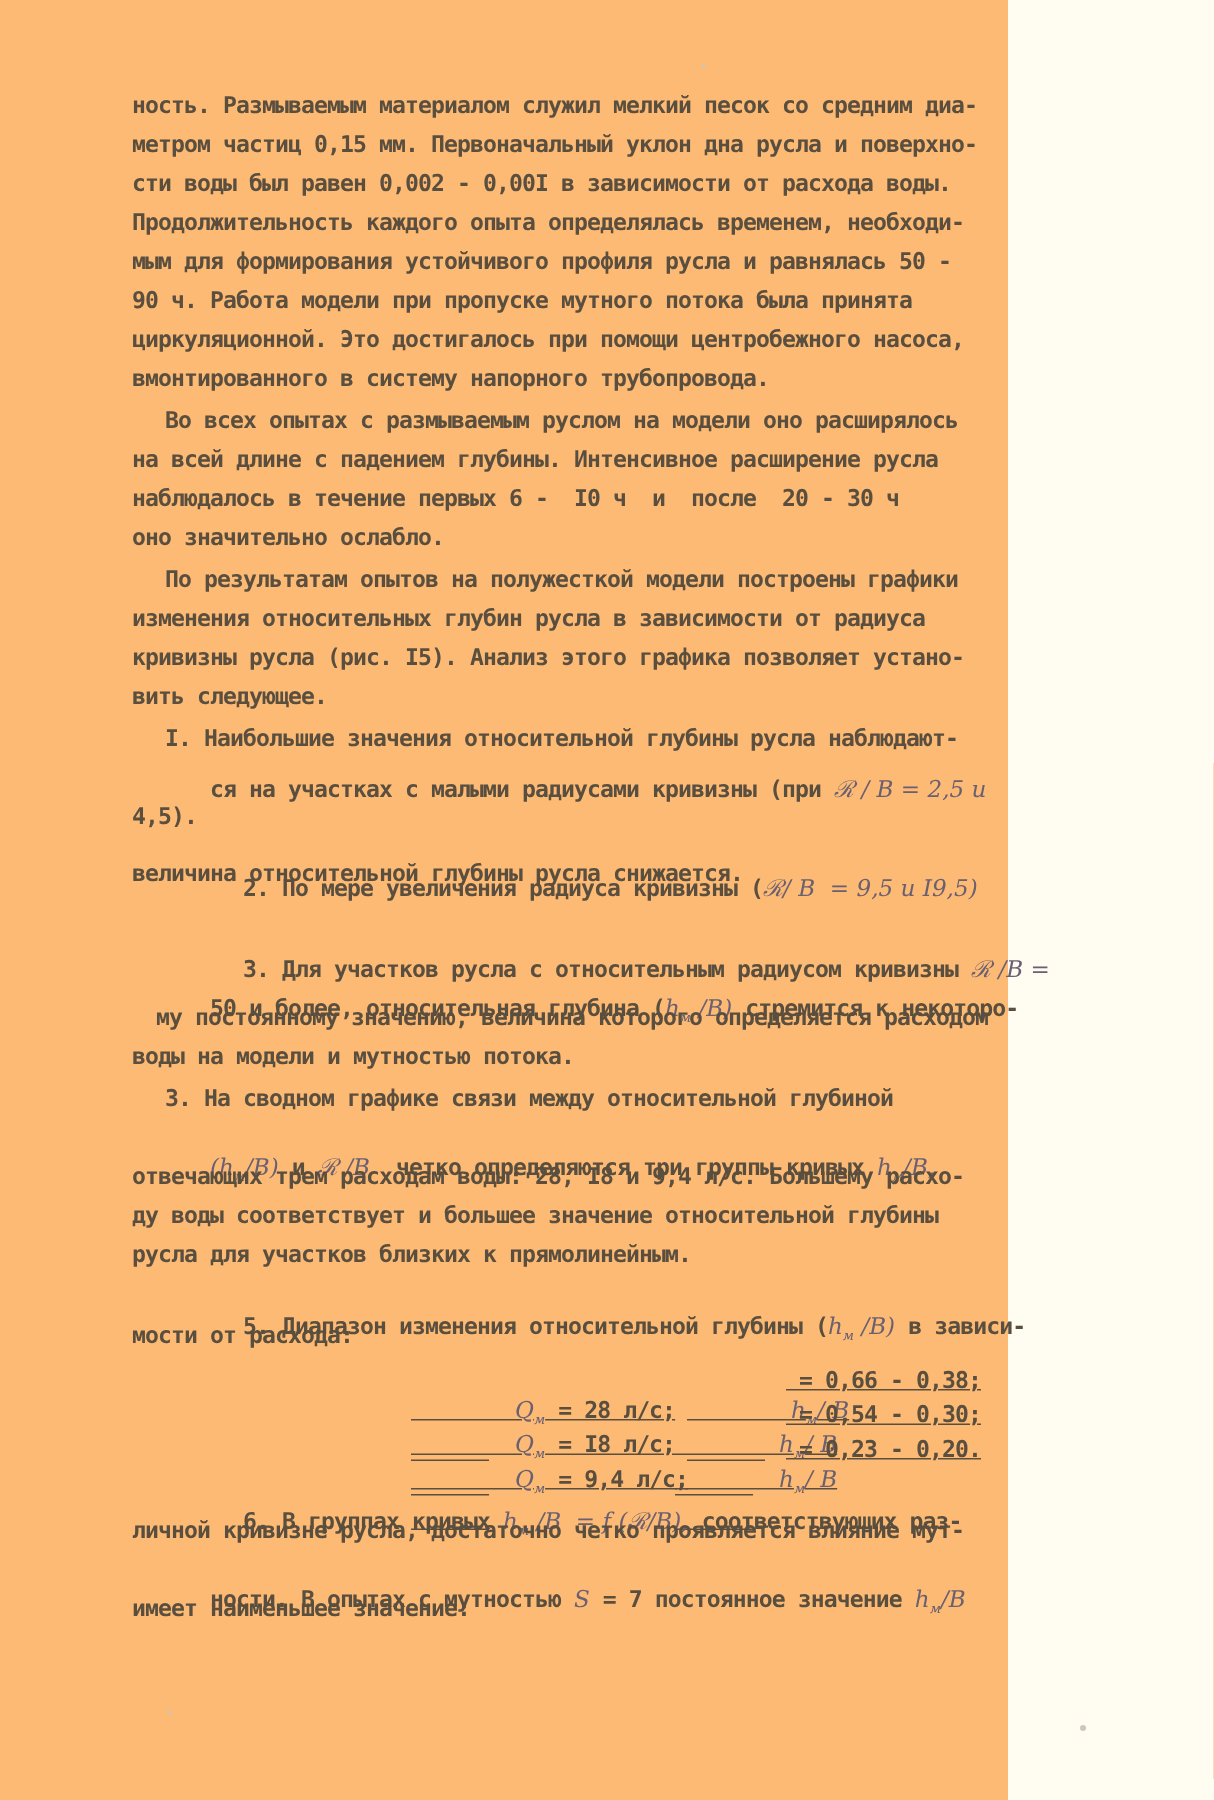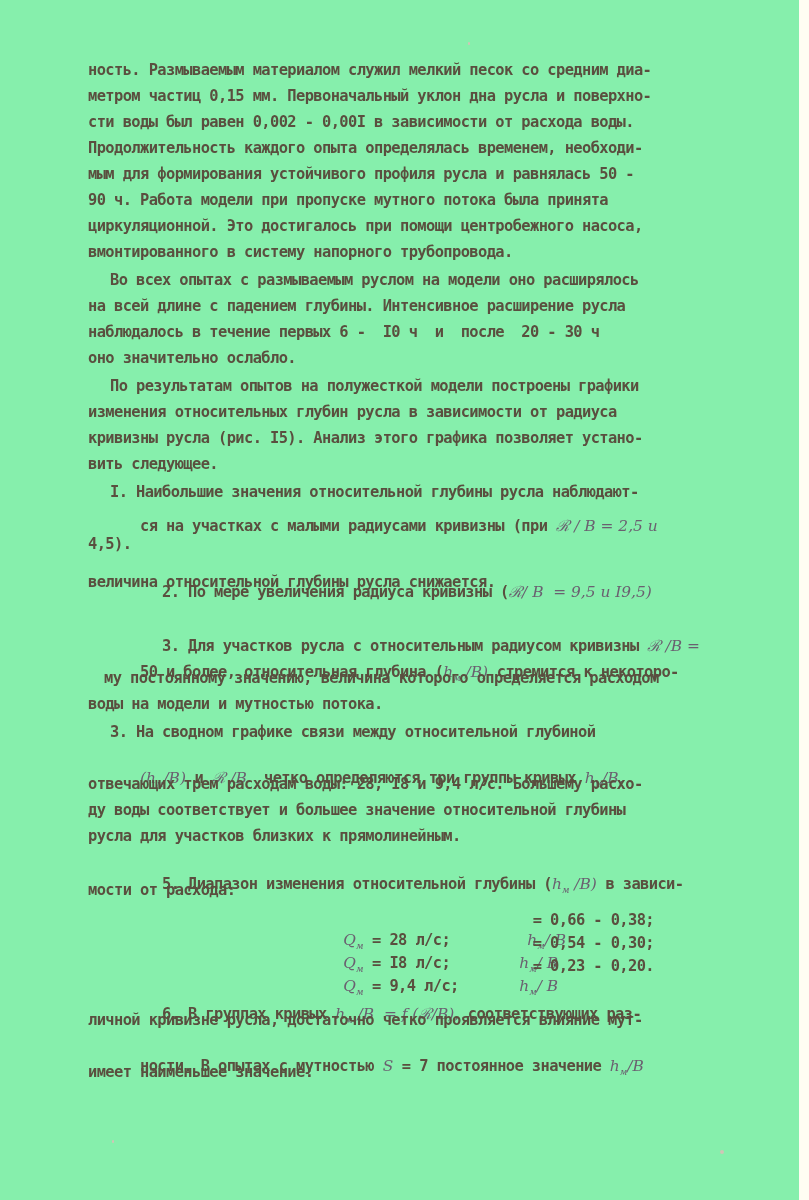--- a/index.html
+++ b/index.html
@@ -3,22 +3,22 @@
 <meta charset="utf-8">
 <style>
   html, body { margin: 0; padding: 0; }
   body {
     width: 809px; height: 1200px;
     background: #fffdf2;
     overflow: hidden;
     position: relative;
   }
   .page {
-    position: absolute; left: 0; top: 0; width: 799px; height: 1200px;
-    background: #86efac;
+    position: absolute; left: 0; top: 0; width: 672px; height: 1200px;
+    background: #fdba74;
   }
   .text {
     position: absolute;
     left: 88px; width: 680px;
     font-family: "DejaVu Sans Mono", "Liberation Mono", monospace;
     font-size: 15.4px;
     letter-spacing: -0.6px;
     color: #5a4f3f;
     font-weight: bold;
   }
@@ -29,21 +29,21 @@
   .hand {
     font-family: "DejaVu Serif", "Liberation Serif", serif;
     font-style: italic; font-weight: normal;
     color: #6a6070;
     letter-spacing: 0;
   }
   .formula {
     position: absolute; white-space: pre; line-height: 20px;
     font-family: "DejaVu Sans Mono", "Liberation Mono", monospace;
     font-size: 15.4px; letter-spacing: -0.6px;
-    color: #5a4f3f; font-weight: bold;
+    color: #5a4f3f; font-weight: bold; text-decoration: underline;
   }
   .speck { position: absolute; width: 2px; height: 3px; background: #cfc6b6; border-radius: 1px; }
 </style>
 </head>
 <body>
 
 <div class="page">
   <div class="text" style="top:0;">
 
     <div class="line" style="top:60px;left:0">ность. Размываемым материалом служил мелкий песок со средним диа-</div>

